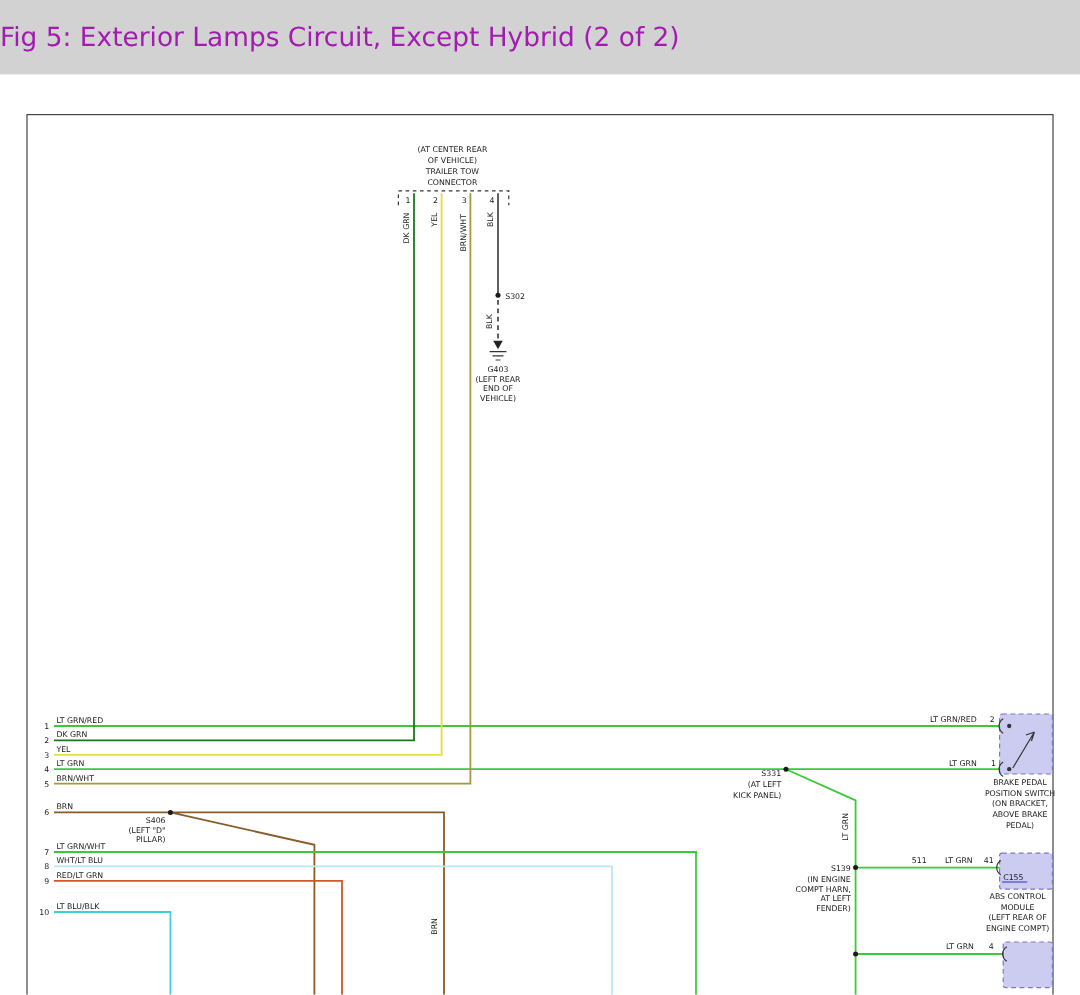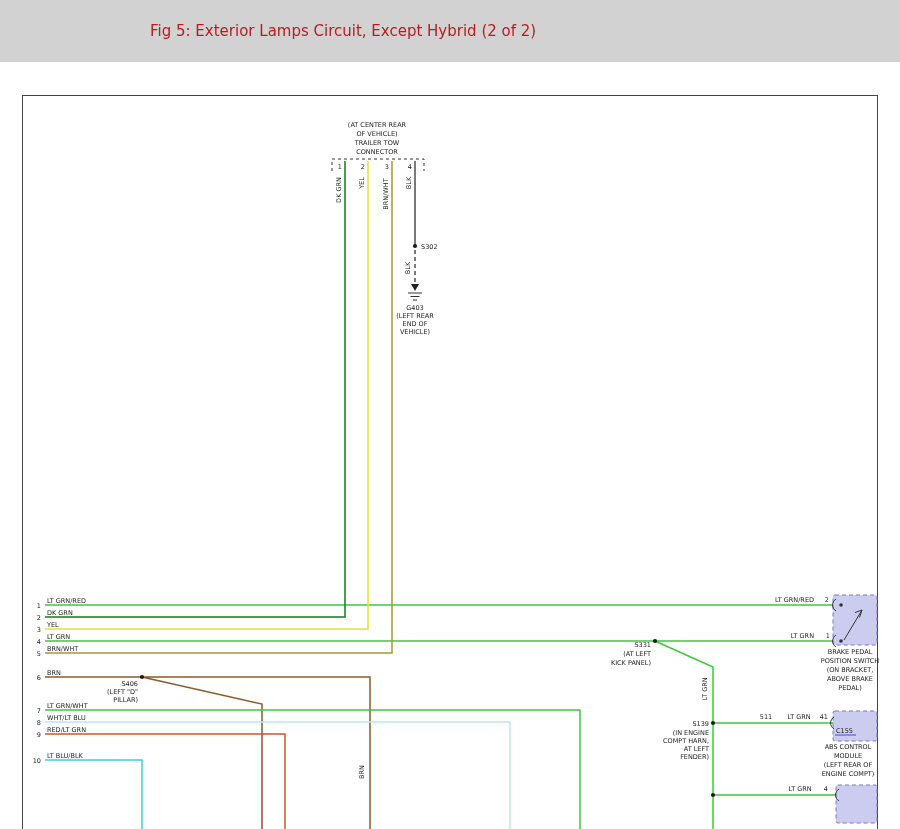--- a/index.html
+++ b/index.html
@@ -1,17 +1,17 @@
 <!DOCTYPE html>
 <html><head>
 <meta charset="utf-8">
 <style>
   html,body{margin:0;padding:0;background:#ffffff;width:900px;height:829px;overflow:hidden;position:relative;}
   .header-bar{width:900px;height:62px;background:#d2d2d2;display:flex;align-items:center;}
-  .header-title{padding-left:150px;font-family:"DejaVu Sans",sans-serif;font-size:15px;color:#b91c1c;}
+  .header-title{font-family:"DejaVu Sans",sans-serif;font-size:22px;color:#a21caf;}
   svg{position:absolute;left:0;top:0;}
   svg text{font-family:"DejaVu Sans",sans-serif;font-size:6.5px;fill:#1a1a1a;}
   .ae{text-anchor:end}
   .am{text-anchor:middle}
   .wire{fill:none;stroke-width:1.5}
   .thin{fill:none;stroke:#333;stroke-width:1}
 </style>
 </head>
 <body>
 

